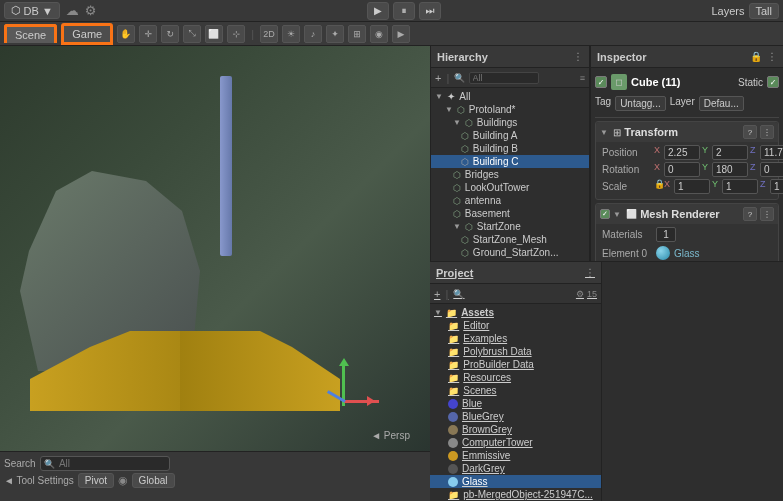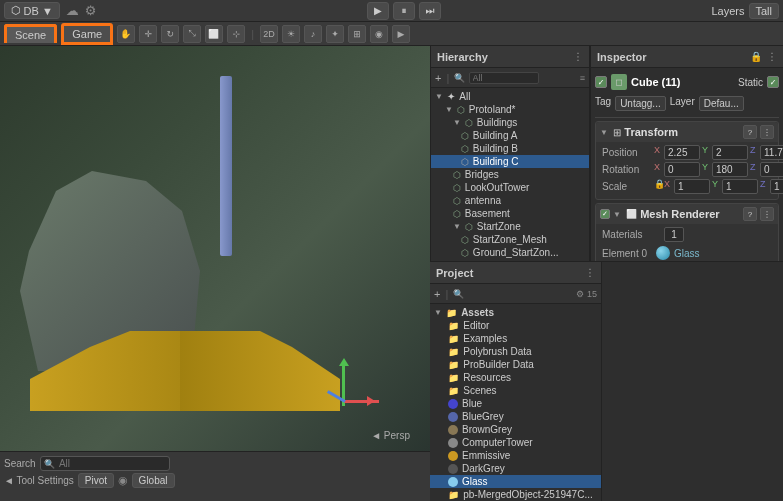--- a/index.html
+++ b/index.html
@@ -421,21 +421,21 @@
       gap: 2px;
       flex: 1;
     }
     .xyz-label { color: #c07070; font-size: 9px; width: 8px; }
     .xyz-label.y { color: #70c070; }
     .xyz-label.z { color: #7070c0; }
 
     .materials-section .mat-row {
       display: flex;
       align-items: center;
-      gap: 12px;
+      gap: 4px;
       font-size: 10px;
       margin-bottom: 2px;
     }
     .mat-count {
       background: #2a2a2a;
       border: 1px solid #555;
       border-radius: 2px;
       padding: 1px 4px;
       font-size: 10px;
       color: #ccc;
@@ -758,21 +758,21 @@
                 <span class="mat-name">Glass</span>
               </div>
             </div>
           </div>
 
         </div>
       </div>
     </div>
 
     <div style="display:flex; border-top:1px solid #222; height:240px; overflow:hidden;">
-      <div style="width:172px; flex-shrink:0; background:#2e2e2e; border-right:1px solid #222; display:flex; flex-direction:column;">
+      <div style="width:172px; flex-shrink:0; background:#2e2e2e; border-right:1px solid #222; display:flex; flex-direction:column;text-decoration:underline;">
         <div class="panel-header">
           <span class="panel-header-title">Project</span>
           <div class="panel-header-icons">
             <span style="cursor:pointer; font-size:10px; color:#999;">⋮</span>
           </div>
         </div>
         <div class="hierarchy-toolbar">
           <span style="cursor:pointer; font-size:11px; color:#aaa;">+</span>
           <span style="color:#555; margin:0 2px;">|</span>
           <span style="font-size:9px; color:#888;">🔍</span>

